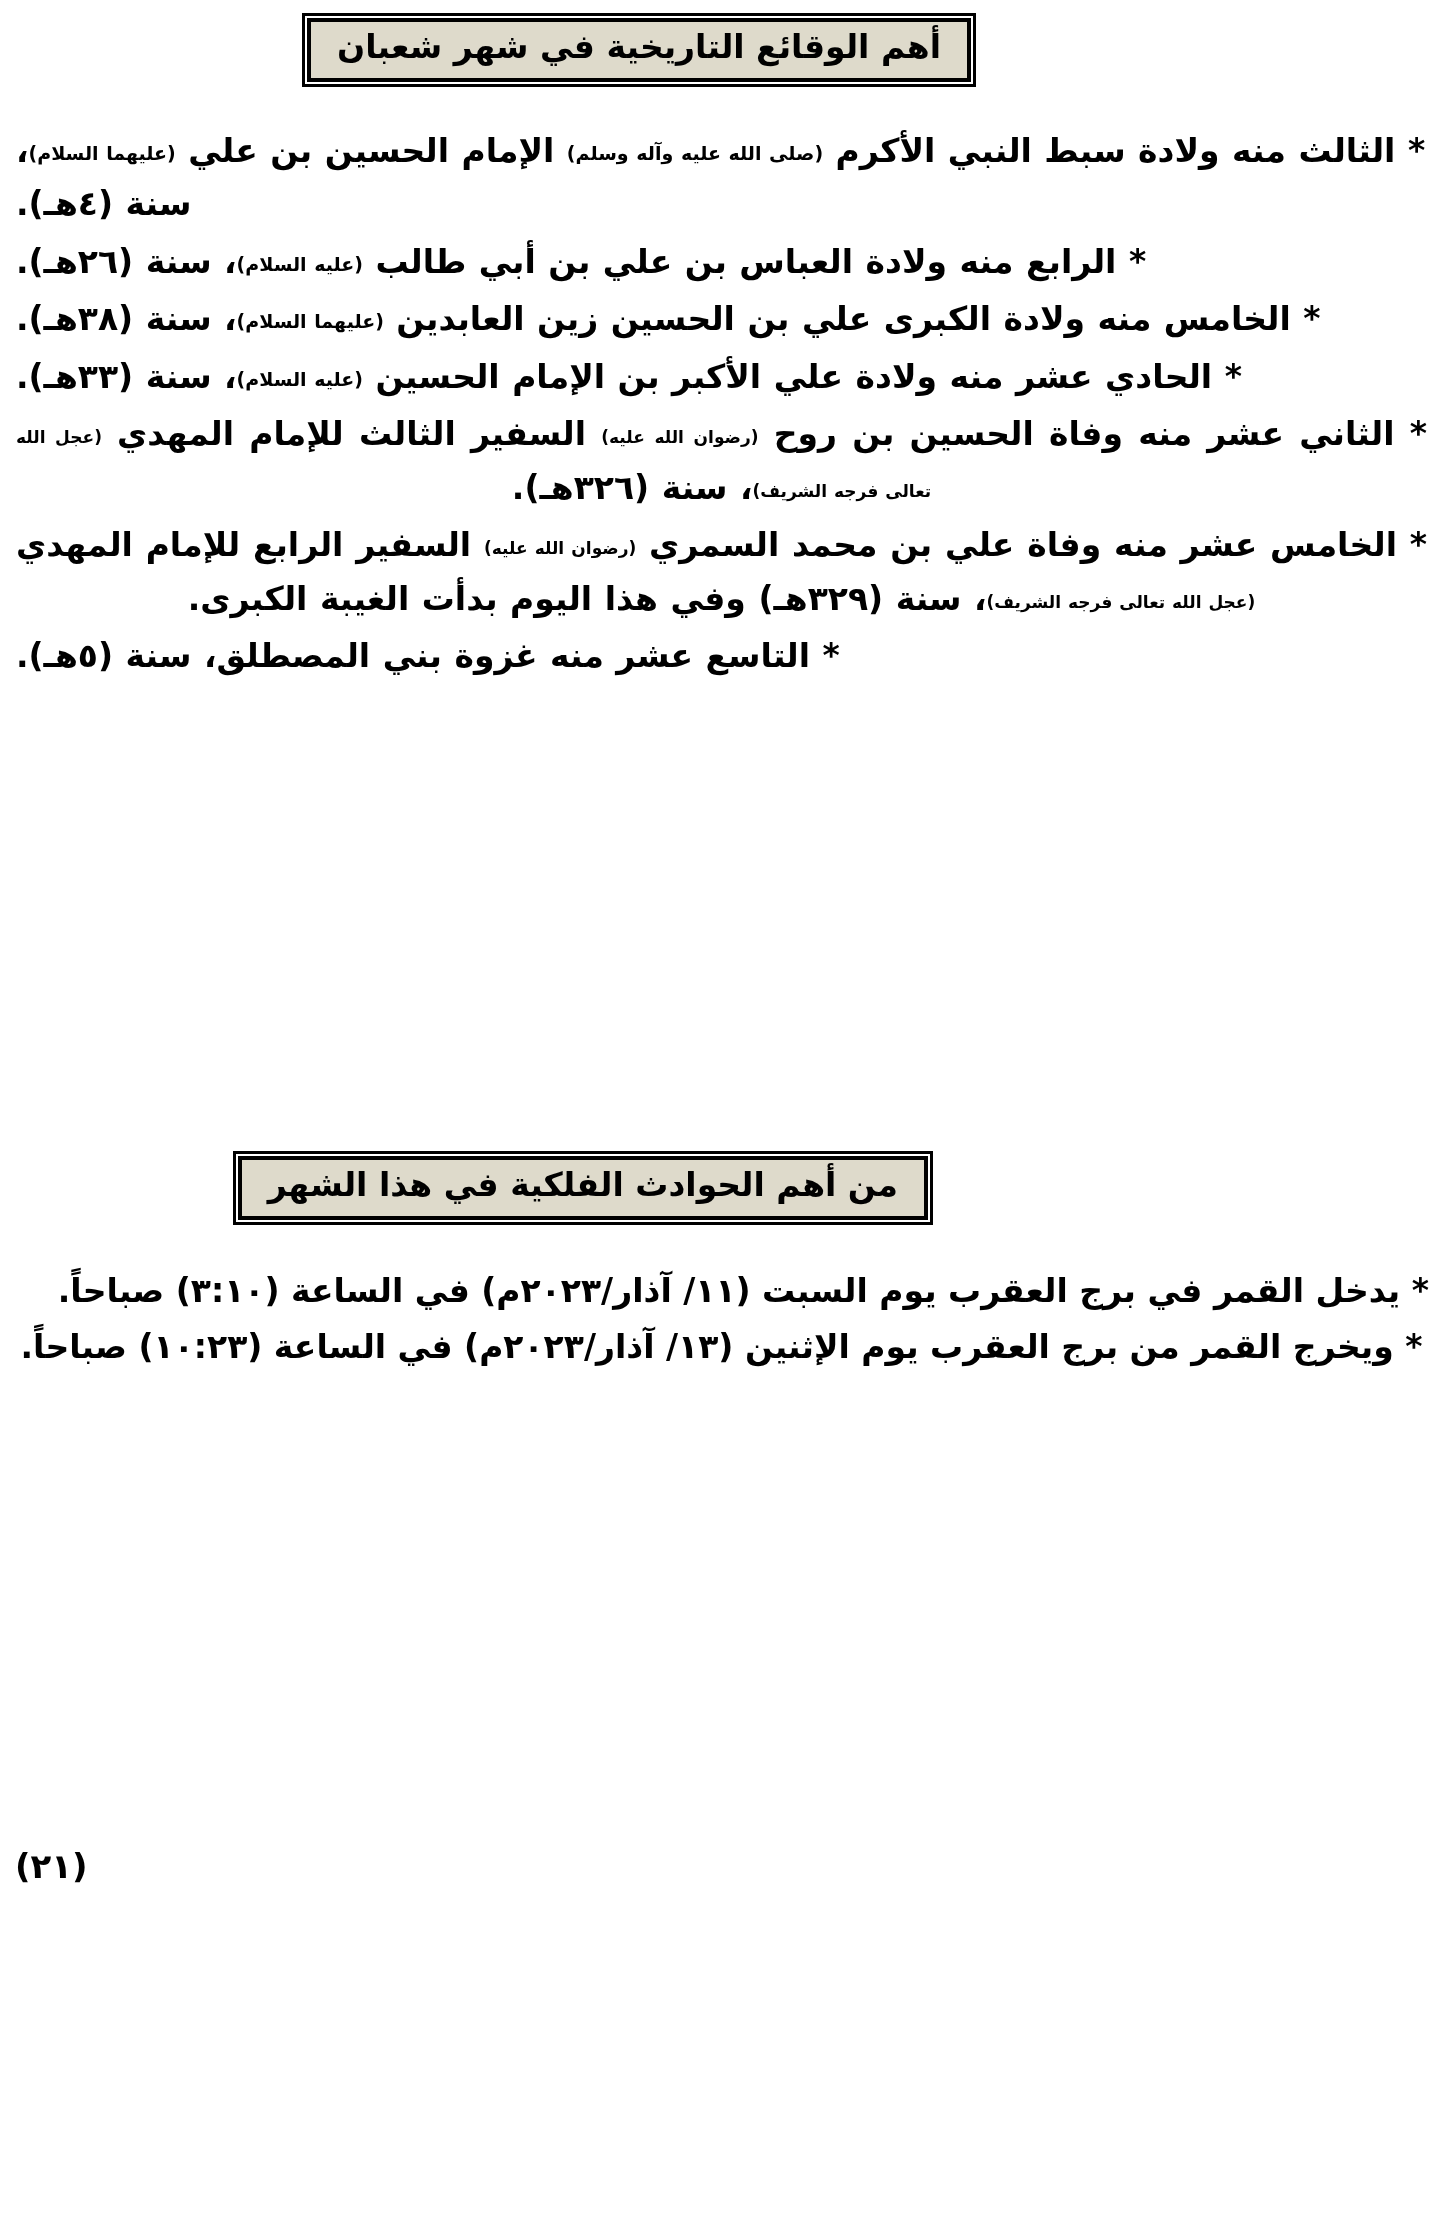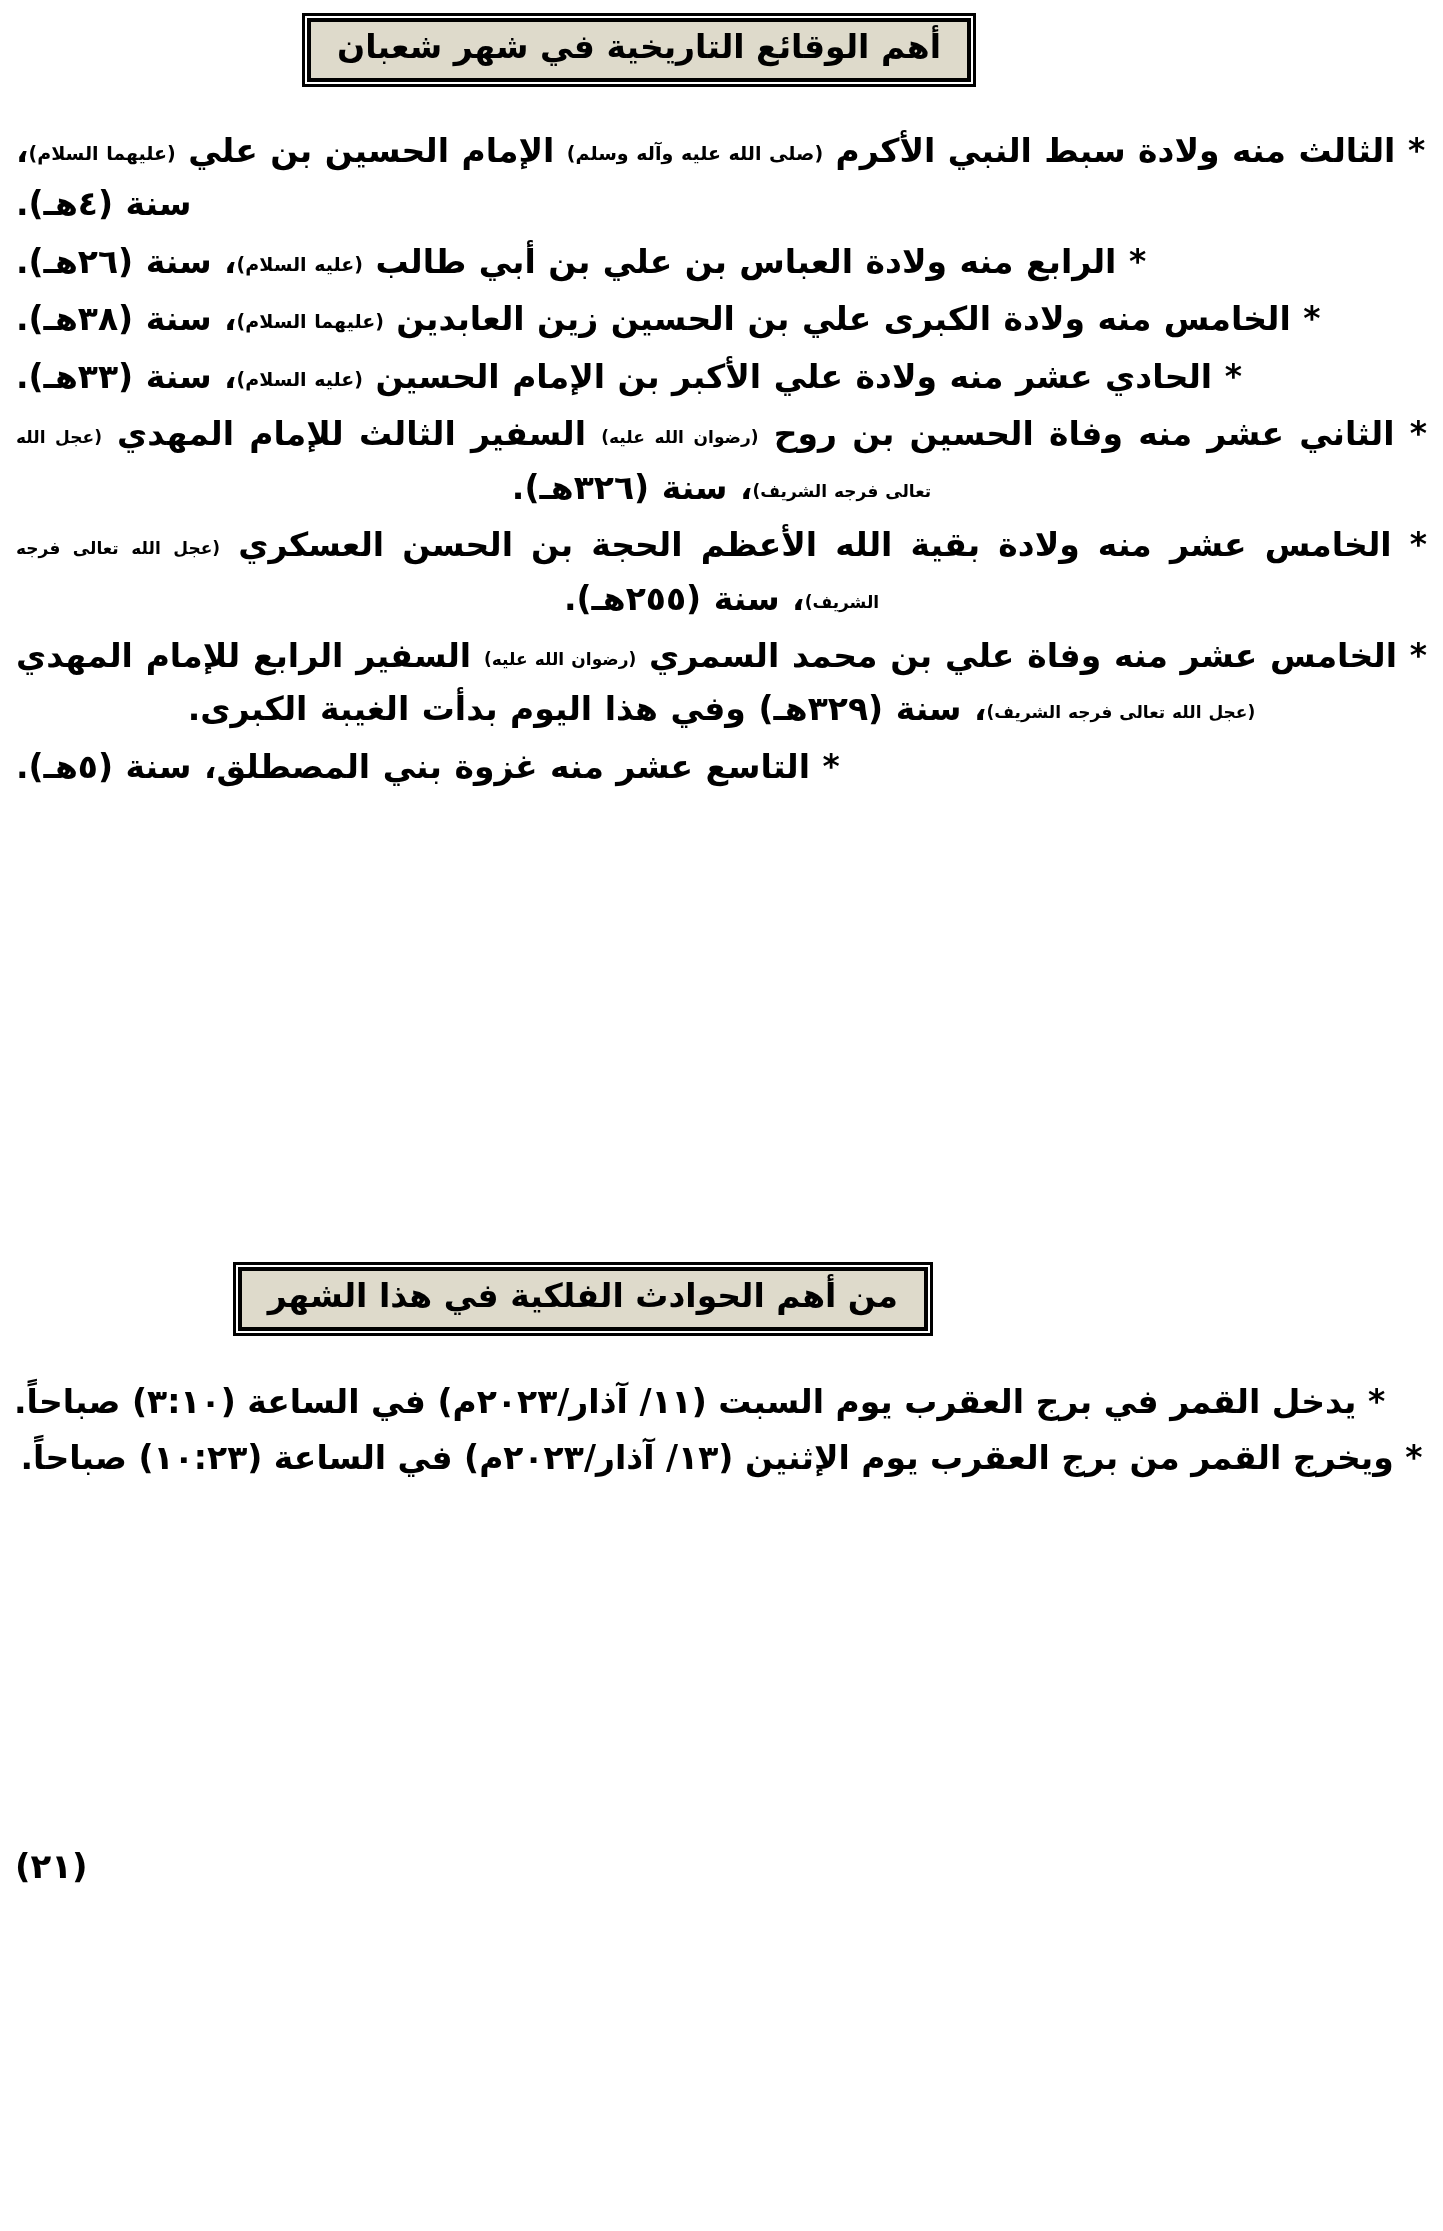--- a/index.html
+++ b/index.html
@@ -76,21 +76,21 @@
   
   .top-pad { height: 18px; }
   .events-block { margin-top: 42px; }
   .gap-block { height: 470px; }
   .astro-block { margin-top: 44px; }
 
   .astro-entry {
     font-size: 33px;
     font-weight: bold;
     line-height: 1.62;
-    text-align: left;
+    text-align: right;
     margin: 0 0 2px 0;
     padding: 0 14px;
   }
   .astro-entry.just {
     text-align: justify;
     text-align-last: center;
   }
 
   
   .page-number {
@@ -134,23 +134,20 @@
     </p>
 
     <p class="entry">
       <span class="bullet">*</span><span> الحادي عشر منه ولادة علي الأكبر بن الإمام الحسين </span><span class="honorific">(عليه السلام)</span><span>، سنة (٣٣هـ).</span>
     </p>
 
     <p class="entry just">
       <span class="bullet">*</span><span> الثاني عشر منه وفاة الحسين بن روح </span><span class="honorific-sm">(رضوان الله عليه)</span><span> السفير الثالث للإمام المهدي </span><span class="honorific-sm">(عجل الله تعالى فرجه الشريف)</span><span>، سنة (٣٢٦هـ).</span>
     </p>
 
-    <p class="entry just">
-      <span class="bullet">*</span><span> الخامس عشر منه ولادة بقية الله الأعظم الحجة بن الحسن العسكري </span><span class="honorific-sm">(عجل الله تعالى فرجه الشريف)</span><span>، سنة (٢٥٥هـ).</span>
-    </p>
 
     <p class="entry just">
       <span class="bullet">*</span><span> الخامس عشر منه وفاة علي بن محمد السمري </span><span class="honorific-sm">(رضوان الله عليه)</span><span> السفير الرابع للإمام المهدي </span><span class="honorific-sm">(عجل الله تعالى فرجه الشريف)</span><span>،  سنة (٣٢٩هـ) وفي هذا اليوم بدأت الغيبة الكبرى.</span>
     </p>
 
     <p class="entry">
       <span class="bullet">*</span><span> التاسع عشر منه غزوة بني المصطلق، سنة (٥هـ).</span>
     </p>
 
   </div>

